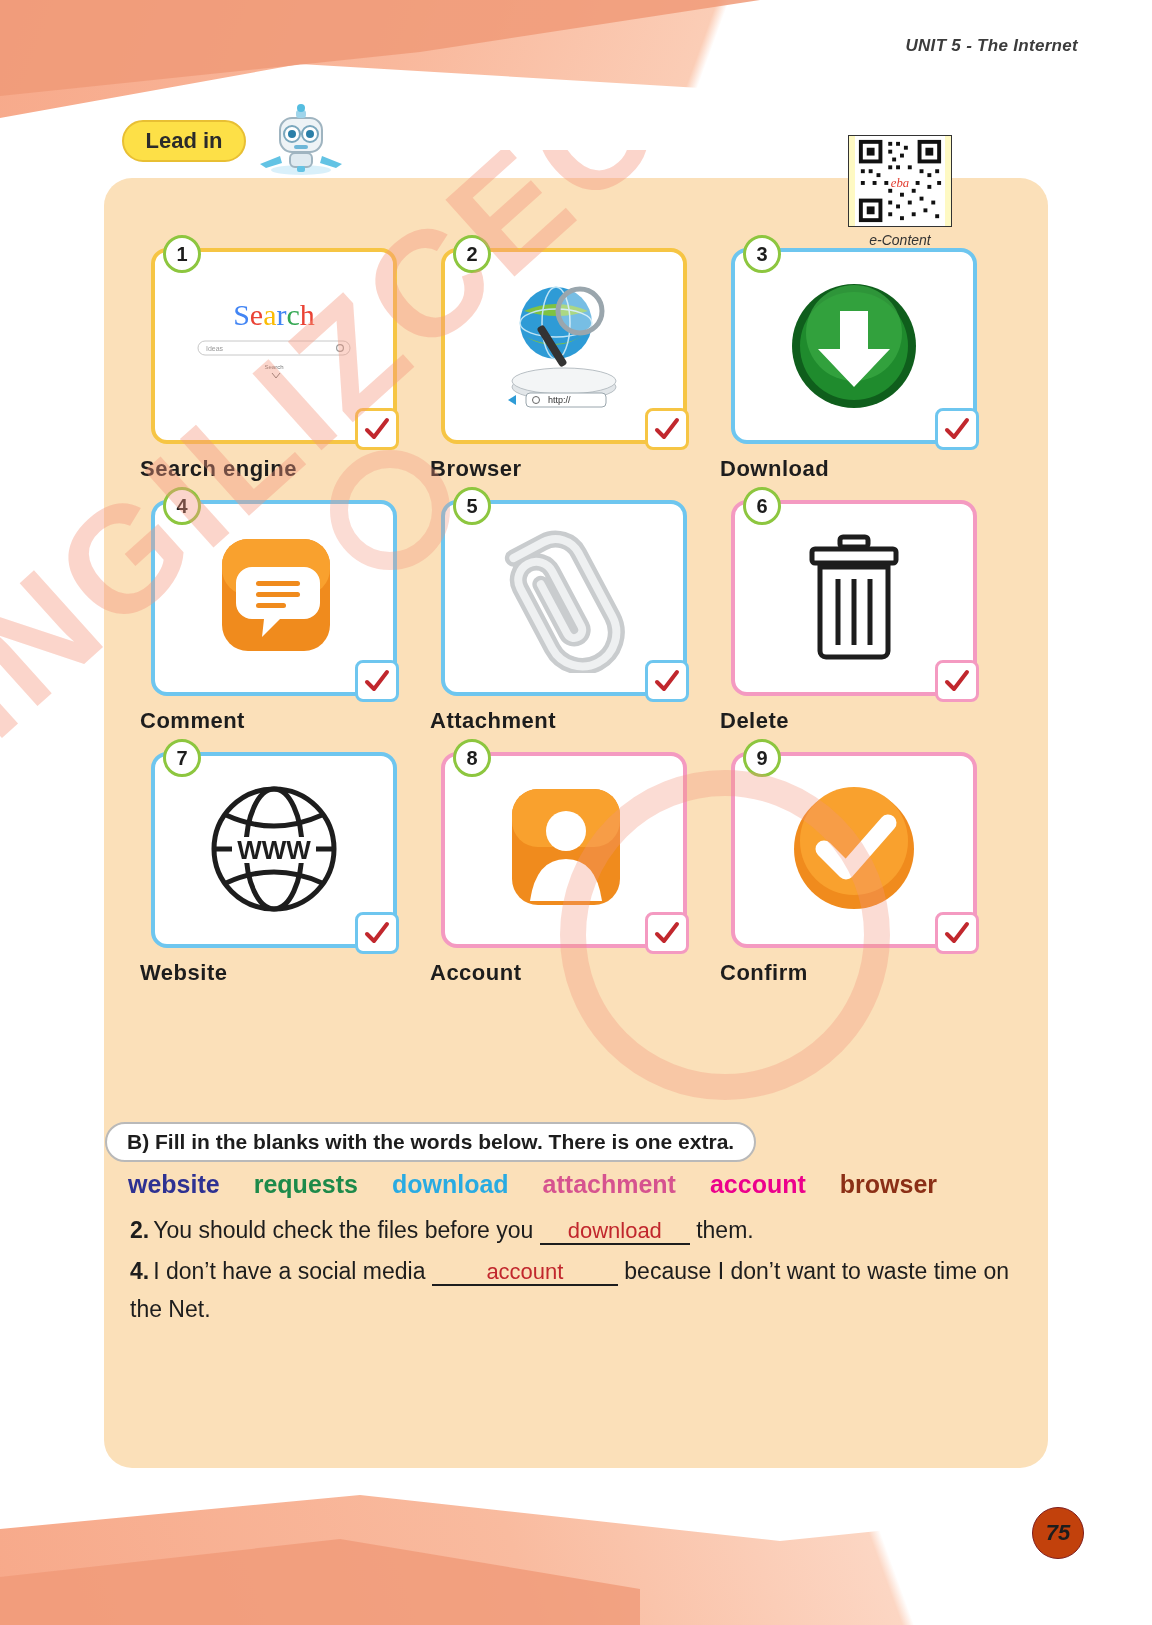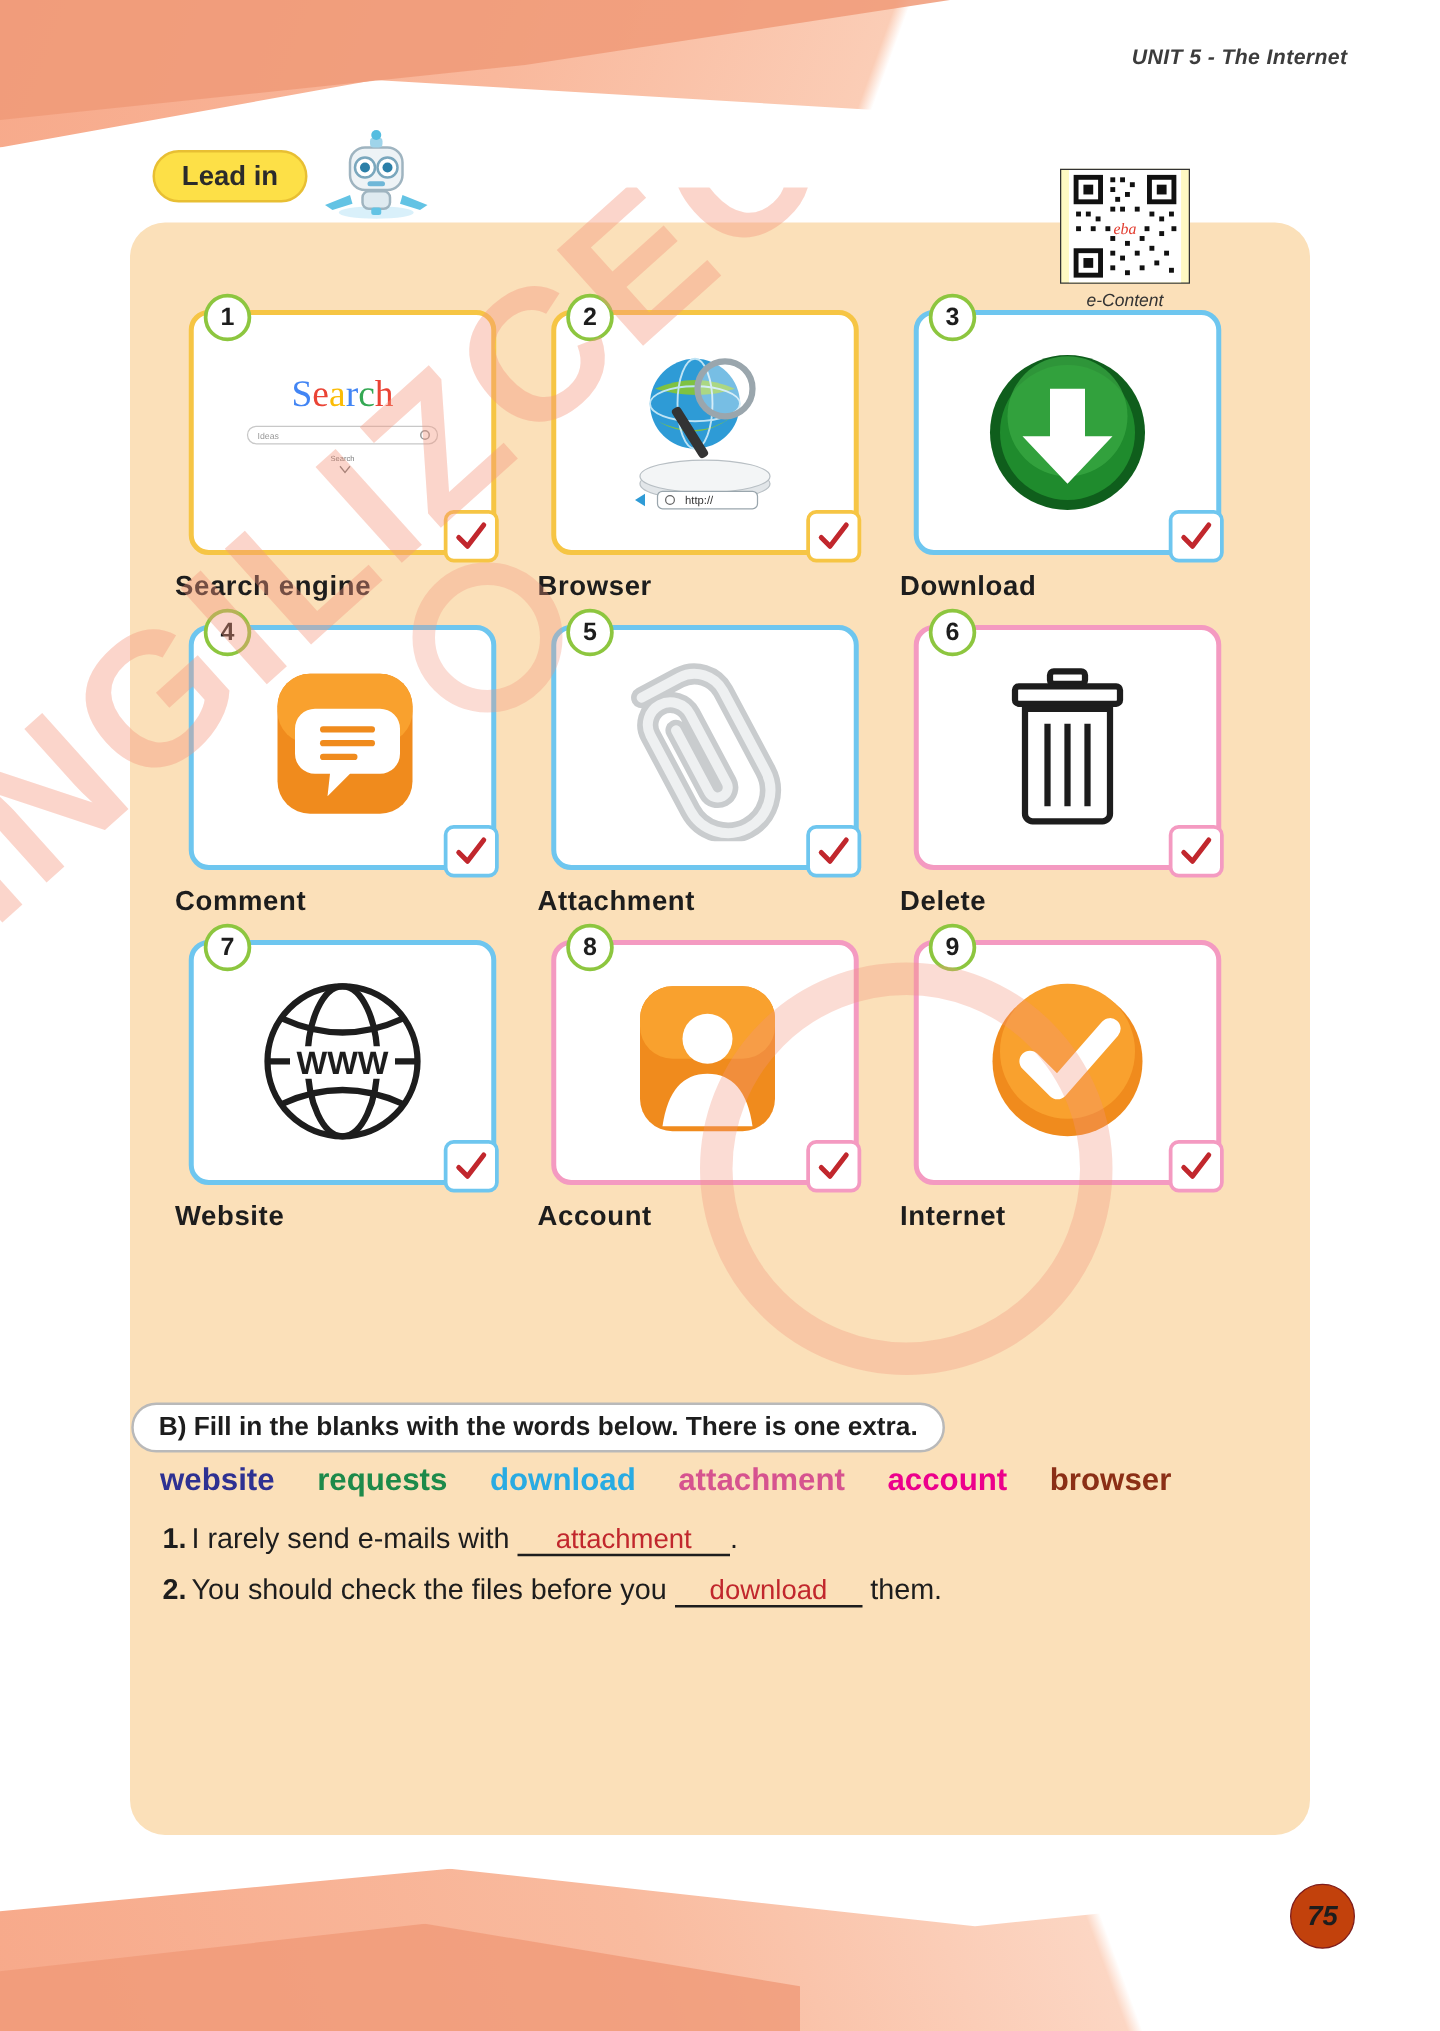--- a/index.html
+++ b/index.html
@@ -455,42 +455,42 @@
           <circle cx="100" cy="74" r="60" fill="#f08b1d"></circle>
           <circle cx="100" cy="66" r="54" fill="#f9a12e"></circle>
           <path d="M70 74 L92 96 L134 48" fill="none" stroke="#ffffff" stroke-width="17" stroke-linecap="round" stroke-linejoin="round"></path>
         </svg>
         <div class="tick">
           <svg viewBox="0 0 28 28">
               <path d="M4 15 L11 22 L24 5" fill="none" stroke="#c1272d" stroke-width="4" stroke-linecap="round" stroke-linejoin="round"></path>
             </svg>
         </div>
       </div>
-      <div class="caption">Internet</div>
+      <div class="caption">Confirm</div>
     </div>
 
   </div>
 
   <div class="instr instr-b">B) Fill in the blanks with the words below. There is one extra.</div>
 
   <div class="wordbank">
     <span class="wb-1">website</span>
     <span class="wb-2">requests</span>
     <span class="wb-3">download</span>
     <span class="wb-4">attachment</span>
     <span class="wb-5">account</span>
     <span class="wb-6">browser</span>
   </div>
 
   <div class="qlist">
     <div class="qrow">
-      <span class="qnum">1.</span><span>I rarely send e-mails with </span><span class="blank">attachment</span><span>.</span>
+      <span class="qnum">2.</span><span>You should check the files before you </span><span class="blank w140">download</span><span> them.</span>
     </div>
     <div class="qrow">
-      <span class="qnum">2.</span><span>You should check the files before you </span><span class="blank w140">download</span><span> them.</span>
+      <span class="qnum">4.</span><span>I don’t have a social media </span><span class="blank w190">account</span><span> because I don’t want to waste time on the Net.</span>
     </div>
   </div>
 
   <div class="watermark">
     <div class="wm-text">INGILIZCECIK.COM</div>
     <div class="wm-circle wm-c1"></div>
     <div class="wm-circle wm-c2"></div>
   </div>
 
   <div class="pagenum">75</div>

